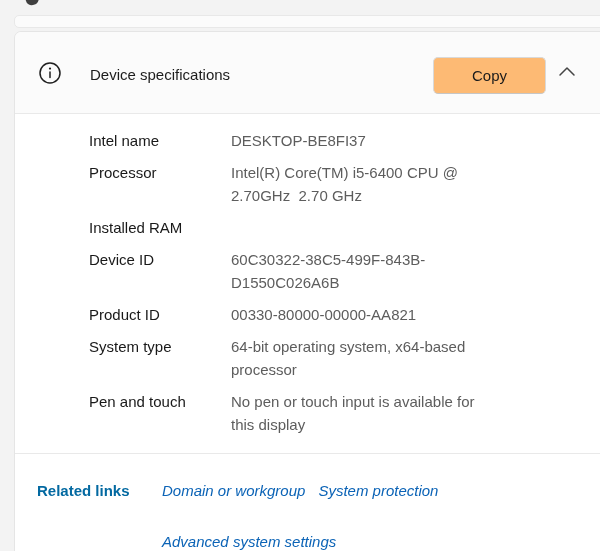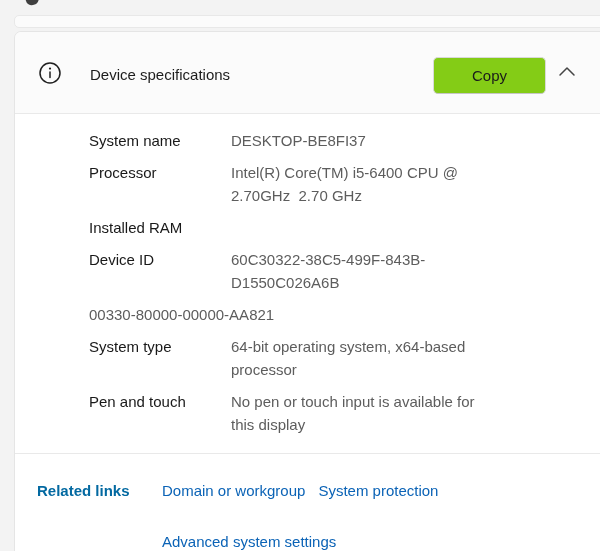--- a/index.html
+++ b/index.html
@@ -57,21 +57,21 @@
   .card-title {
     position: absolute;
     left: 75px; top: 34px;
     font-size: 15px;
     color: #1c1c1c;
   }
   .copy-btn {
     position: absolute;
     left: 418px; top: 25px;
     width: 113px; height: 37px;
-    background: #84cc16;
+    background: #fdba74;
     border: 1px solid #d9d9d9;
     border-bottom-color: #c6c6c6;
     border-radius: 5px;
     font-family: inherit;
     font-size: 15px;
     color: #1b1b1b;
     text-align: center;
     line-height: 33px;
     cursor: default;
   }
@@ -96,21 +96,21 @@
 
   .related {
     border-top: 1px solid #e9e9e9;
     padding: 25px 0 0 22px;
     background: #ffffff;
     font-size: 15px;
     line-height: 23px;
   }
   .related-row1 { display: flex; }
   .related-label { width: 125px; font-weight: bold; color: #0369a1; flex: 0 0 auto; }
-  .link { color: #0b63b6; text-decoration: none; cursor: pointer; }
+  .link { color: #0b63b6; text-decoration: none; cursor: pointer; font-style: italic; }
   .link + .link { margin-left: 13px; }
   .related-row2 { margin-left: 125px; margin-top: 28px; }
 </style>
 </head>
 <body>
 
 <div class="fragment"></div>
 
 <div class="prev-card-sliver"></div>
 
@@ -128,37 +128,38 @@
     <button class="copy-btn">Copy</button>
     <span class="chevron">
       <svg width="18" height="14" viewBox="0 0 18 14">
         <polyline points="2,10 9,3 16,10" fill="none" stroke="#454545" stroke-width="1.5" stroke-linecap="round" stroke-linejoin="round"></polyline>
       </svg>
     </span>
   </div>
 
   <div class="spec-list">
     <div class="spec-row">
-      <span class="spec-label">System name</span>
+      <span class="spec-label">Intel name</span>
       <span class="spec-value">DESKTOP-BE8FI37</span>
     </div>
     <div class="spec-row">
       <span class="spec-label">Processor</span>
       <span class="spec-value">Intel(R) Core(TM) i5-6400 CPU @
 2.70GHz  2.70 GHz</span>
     </div>
     <div class="spec-row">
       <span class="spec-label">Installed RAM</span>
     </div>
     <div class="spec-row">
       <span class="spec-label">Device ID</span>
       <span class="spec-value">60C30322-38C5-499F-843B-
 D1550C026A6B</span>
     </div>
     <div class="spec-row">
+      <span class="spec-label">Product ID</span>
       <span class="spec-value">00330-80000-00000-AA821</span>
     </div>
     <div class="spec-row">
       <span class="spec-label">System type</span>
       <span class="spec-value">64-bit operating system, x64-based
 processor</span>
     </div>
     <div class="spec-row">
       <span class="spec-label">Pen and touch</span>
       <span class="spec-value">No pen or touch input is available for

